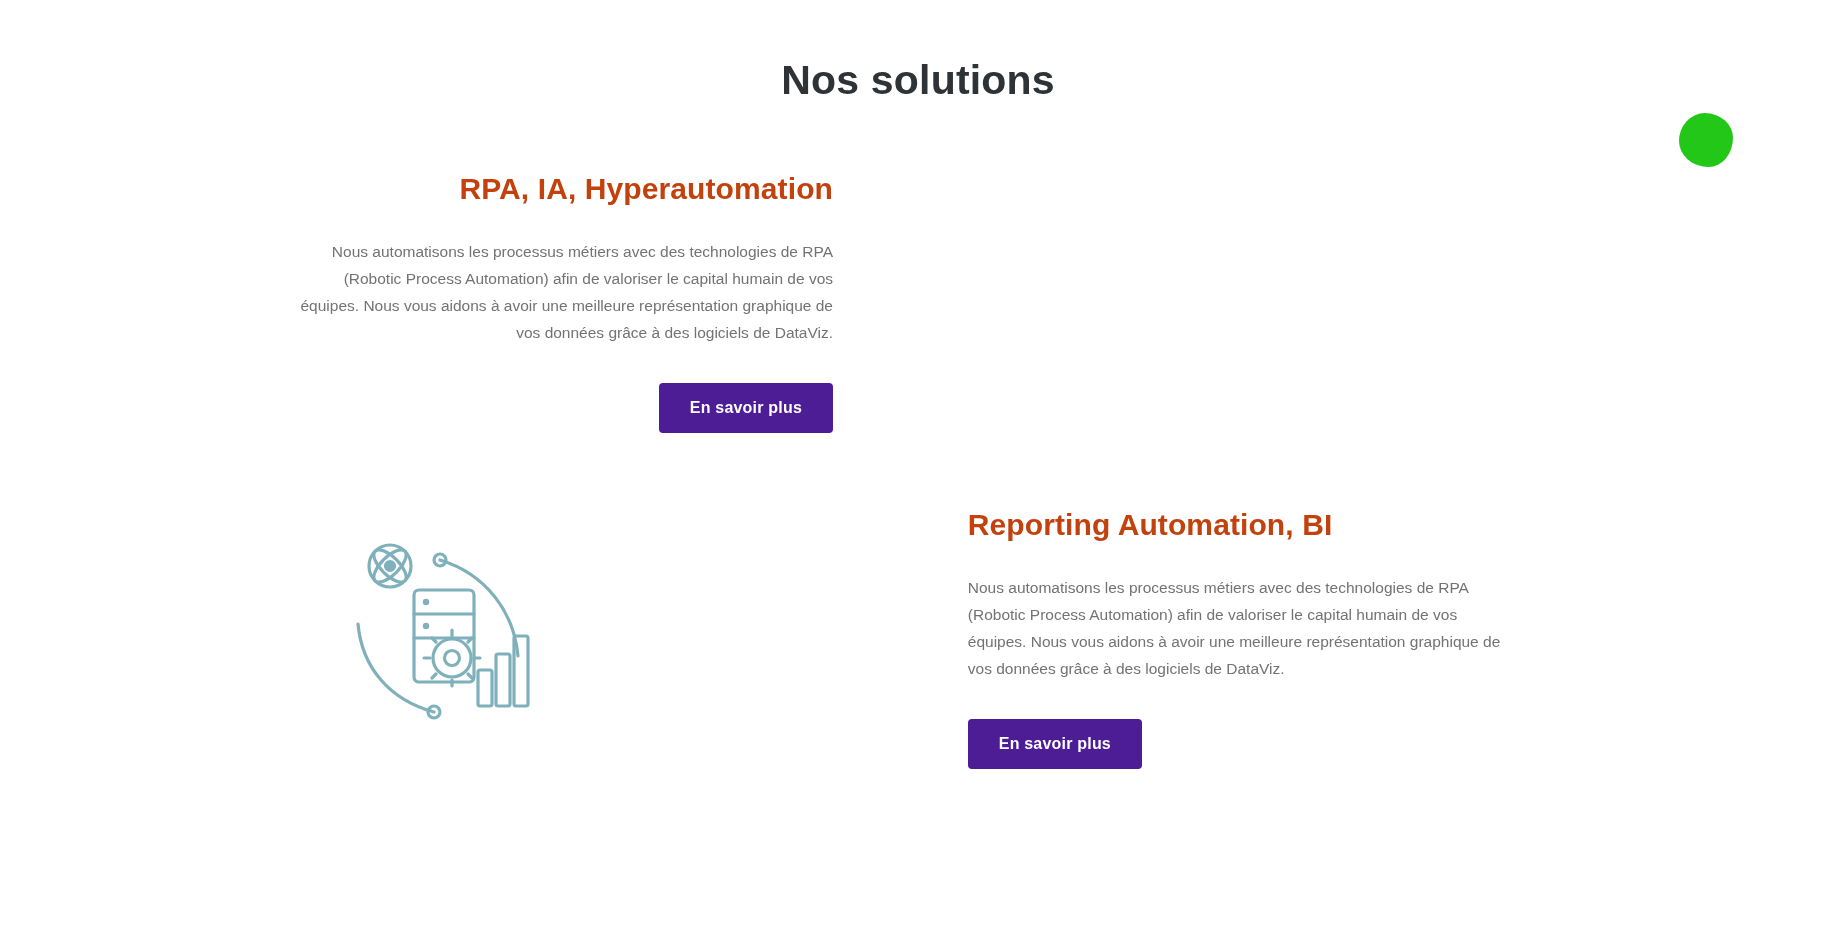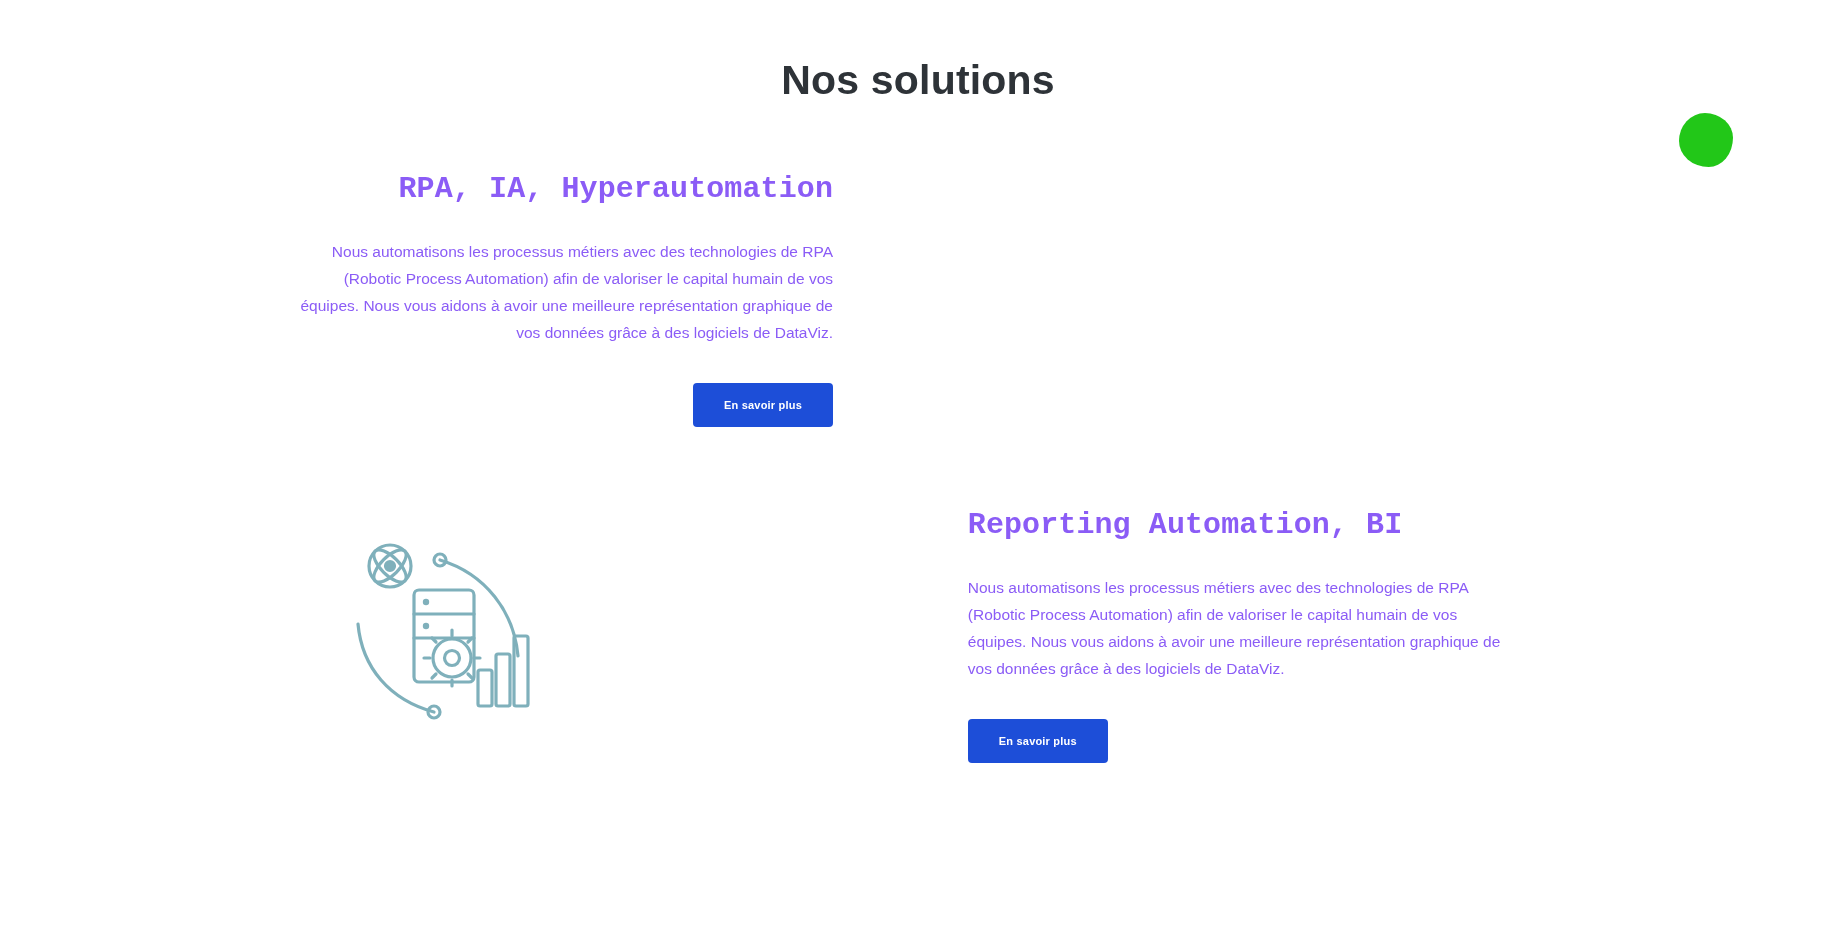--- a/index.html
+++ b/index.html
@@ -66,44 +66,43 @@
   .col-media {
     width: 918px;
     display: flex;
     align-items: flex-start;
     justify-content: flex-start;
   }
 
   .section-title {
     font-size: 30px;
     font-weight: 700;
-    color: #8b5cf6;
+    color: #c2410c;
     margin: 0 0 32px 0;
     letter-spacing: 0.1px;
-    font-family: Liberation Mono, monospace;
   }
 
   .section-body {
     font-size: 15.5px;
     line-height: 1.75;
-    color: #8b5cf6;
+    color: #737373;
     margin: 0;
   }
 
   .col-text-right .section-body { margin-left: auto; max-width: 535px; }
 
   .btn {
     display: inline-block;
     margin-top: 36px;
-    background: #1d4ed8;
+    background: #4c1d95;
     color: #ffffff;
     border: none;
     border-radius: 4px;
     font-family: "Liberation Sans", sans-serif;
-    font-size: 11px;
+    font-size: 16px;
     font-weight: 700;
     padding: 16px 31px;
     cursor: pointer;
     letter-spacing: 0.2px;
   }
 
   
   .section-2 {
     top: 508px;
     left: 0;

